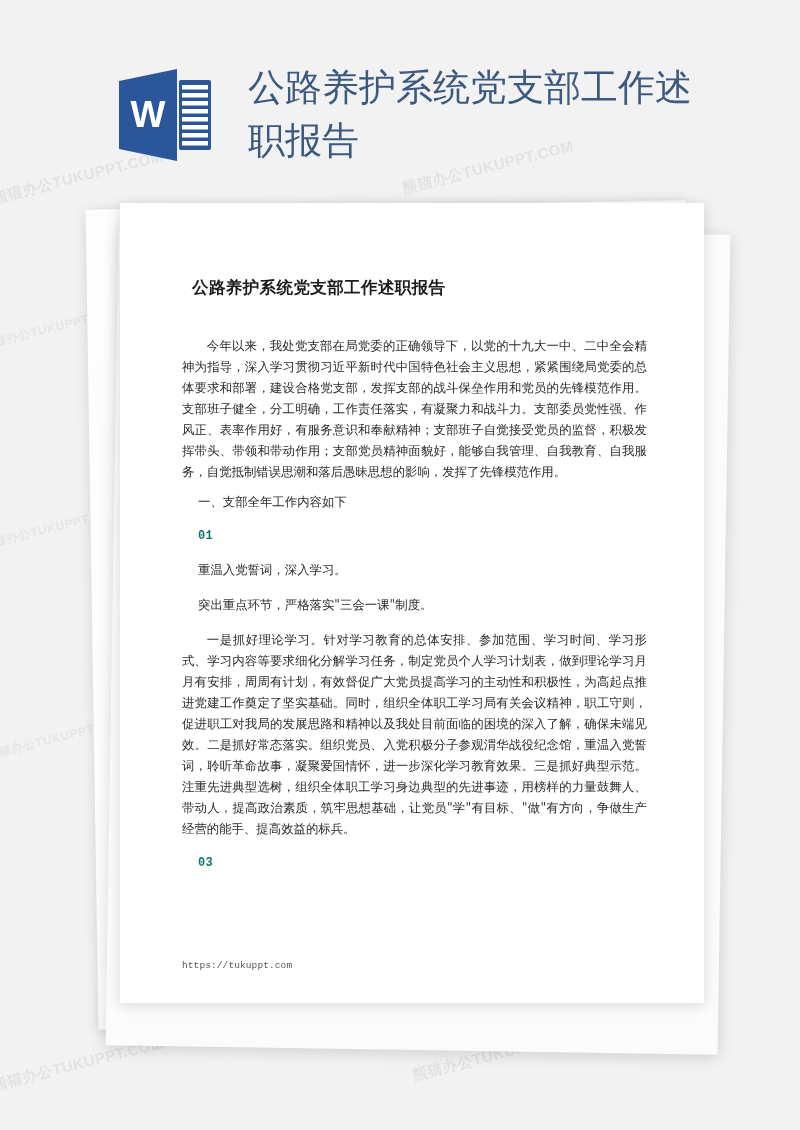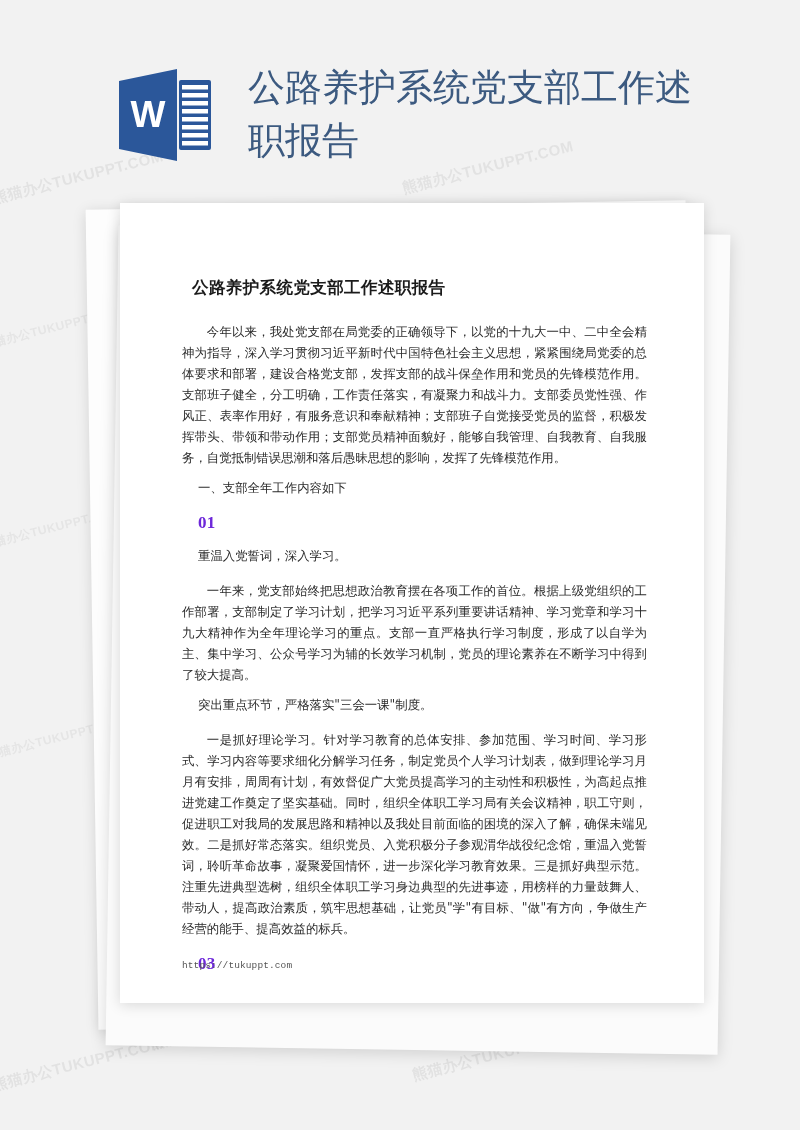--- a/index.html
+++ b/index.html
@@ -104,40 +104,40 @@
     left: 72px; top: 74px;
     font-family: "DejaVu Serif", "Liberation Serif", serif;
     font-size: 16.5px;
     font-weight: 700;
     color: #1b1b1b;
     letter-spacing: 0.4px;
   }
 
   .doc-body {
     position: absolute;
-    left: 62px; top: 118px;
+    left: 62px; top: 132px;
     width: 465px;
     font-family: "DejaVu Serif", "Liberation Serif", serif;
     font-size: 12.4px;
     line-height: 21px;
     color: #2a2a2a;
     text-align: justify;
     text-justify: inter-ideograph;
   }
   .doc-body p {
     margin: 0 0 9px 0;
     text-indent: 2em;
   }
   .doc-body p.numlabel {
     text-indent: 0;
     margin-left: 16px;
-    font-family: Liberation Serif, serif;
+    font-family: Liberation Mono, monospace;
     font-weight: 700;
-    font-size: 17px;
-    color: #6d28d9;
+    font-size: 12px;
+    color: #0f766e;
     margin-top: 14px;
     margin-bottom: 12px;
     letter-spacing: 0.3px;
   }
   .doc-body p.sectitle {
     text-indent: 0;
     margin-left: 16px;
     margin-bottom: 14px;
   }
   .doc-body p.outline {
@@ -210,21 +210,20 @@
   <div class="sheet-main">
     <div class="doc-inner">
 
       <div class="doc-heading">公路养护系统党支部工作述职报告</div>
 
       <div class="doc-body">
         <p class="">今年以来，我处党支部在局党委的正确领导下，以党的十九大一中、二中全会精神为指导，深入学习贯彻习近平新时代中国特色社会主义思想，紧紧围绕局党委的总体要求和部署，建设合格党支部，发挥支部的战斗保垒作用和党员的先锋模范作用。支部班子健全，分工明确，工作责任落实，有凝聚力和战斗力。支部委员党性强、作风正、表率作用好，有服务意识和奉献精神；支部班子自觉接受党员的监督，积极发挥带头、带领和带动作用；支部党员精神面貌好，能够自我管理、自我教育、自我服务，自觉抵制错误思潮和落后愚昧思想的影响，发挥了先锋模范作用。</p>
         <p class="outline">一、支部全年工作内容如下</p>
         <p class="numlabel">01</p>
         <p class="sectitle">重温入党誓词，深入学习。</p>
-        <p class="">一年来，党支部始终把思想政治教育摆在各项工作的首位。根据上级党组织的工作部署，支部制定了学习计划，把学习习近平系列重要讲话精神、学习党章和学习十九大精神作为全年理论学习的重点。支部一直严格执行学习制度，形成了以自学为主、集中学习、公众号学习为辅的长效学习机制，党员的理论素养在不断学习中得到了较大提高。</p>
         <p class="sectitle">突出重点环节，严格落实"三会一课"制度。</p>
         <p class="">一是抓好理论学习。针对学习教育的总体安排、参加范围、学习时间、学习形式、学习内容等要求细化分解学习任务，制定党员个人学习计划表，做到理论学习月月有安排，周周有计划，有效督促广大党员提高学习的主动性和积极性，为高起点推进党建工作奠定了坚实基础。同时，组织全体职工学习局有关会议精神，职工守则，促进职工对我局的发展思路和精神以及我处目前面临的困境的深入了解，确保未端见效。二是抓好常态落实。组织党员、入党积极分子参观渭华战役纪念馆，重温入党誓词，聆听革命故事，凝聚爱国情怀，进一步深化学习教育效果。三是抓好典型示范。注重先进典型选树，组织全体职工学习身边典型的先进事迹，用榜样的力量鼓舞人、带动人，提高政治素质，筑牢思想基础，让党员"学"有目标、"做"有方向，争做生产经营的能手、提高效益的标兵。</p>
         <p class="numlabel">03</p>
 
       </div>
 
       <div class="doc-footer-url">https://tukuppt.com</div>
     </div>
   </div>
 </div>

